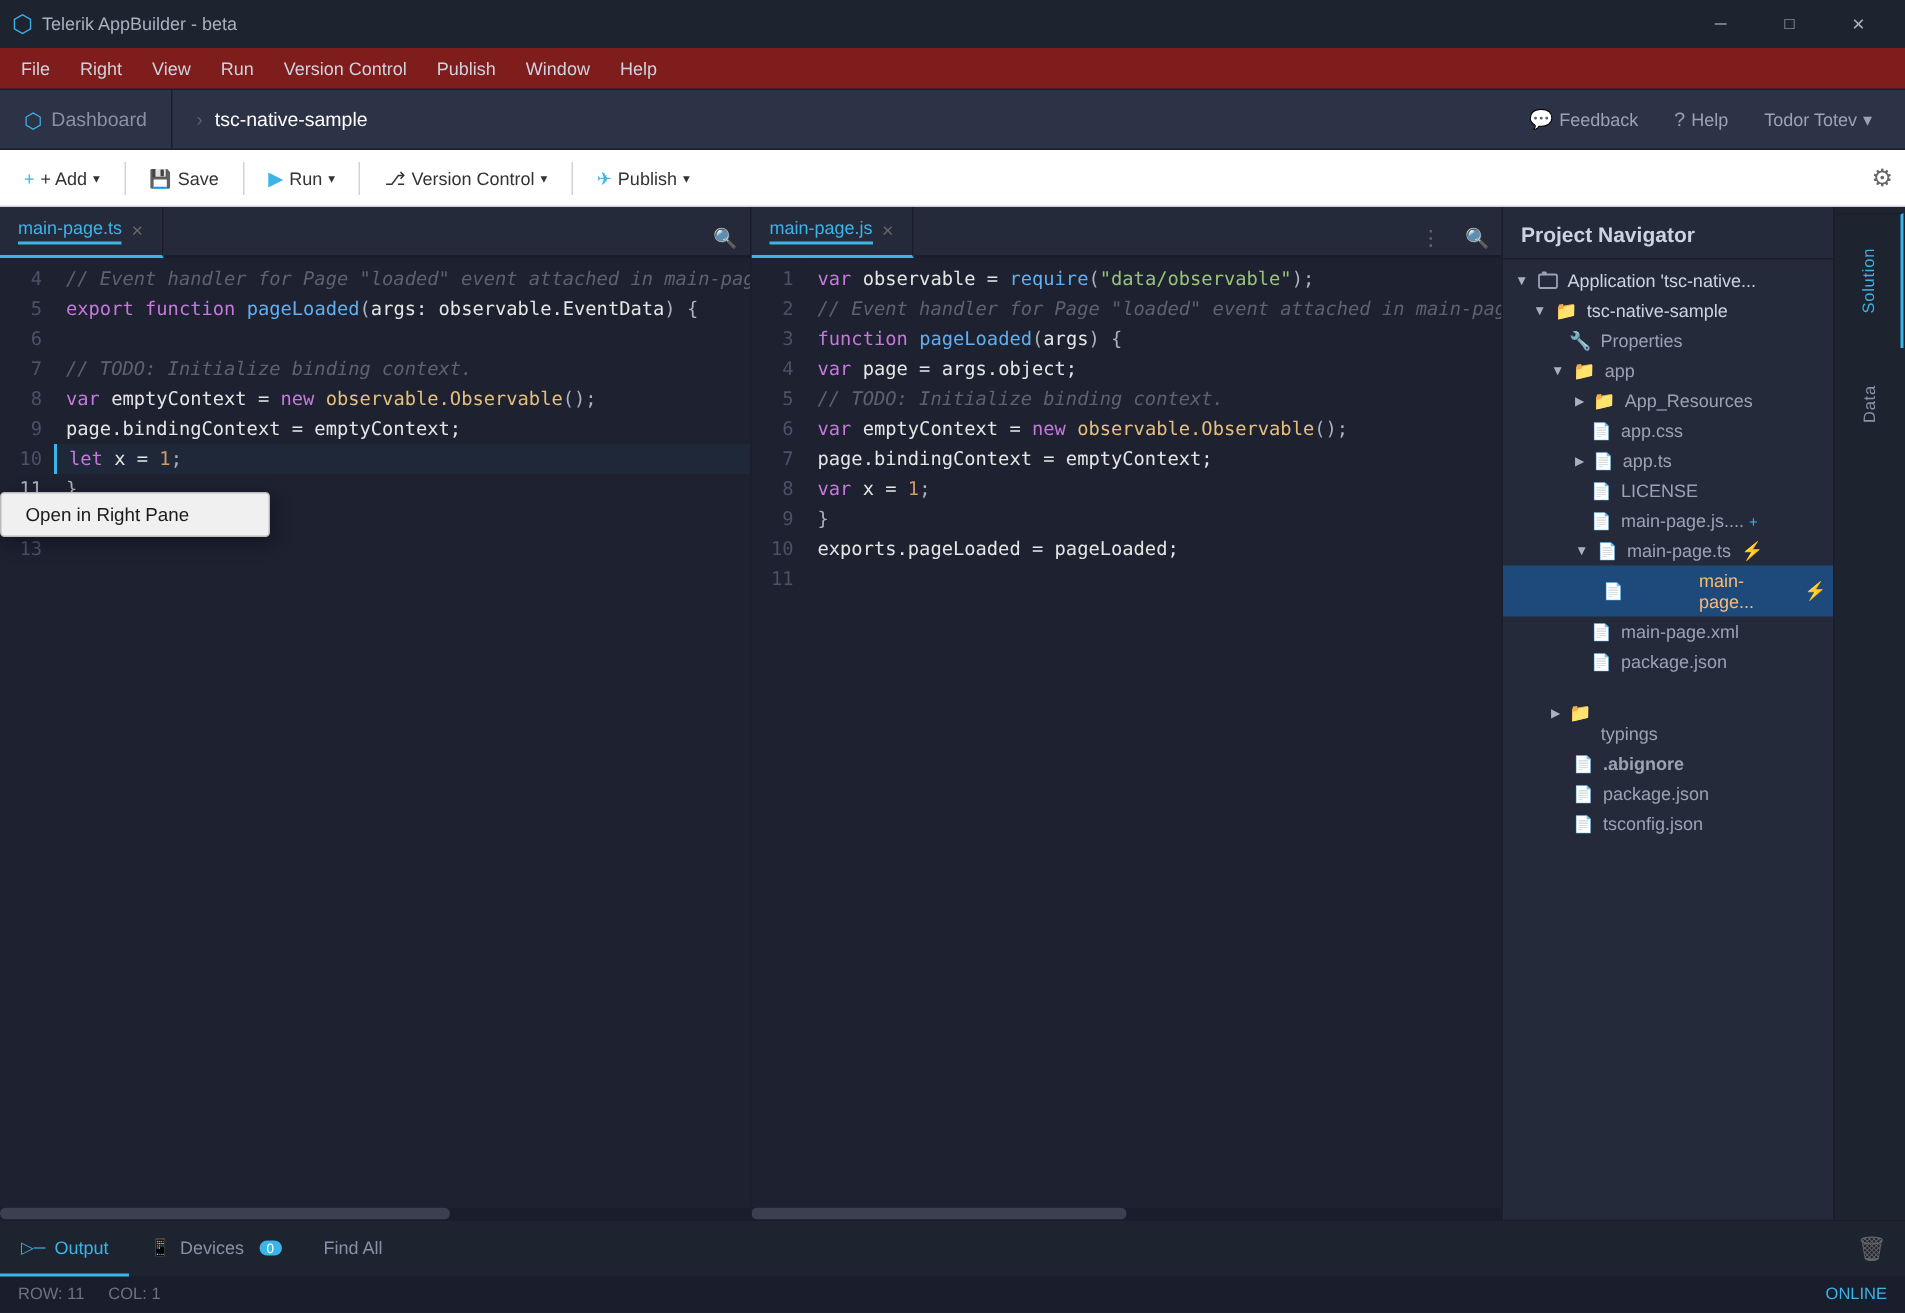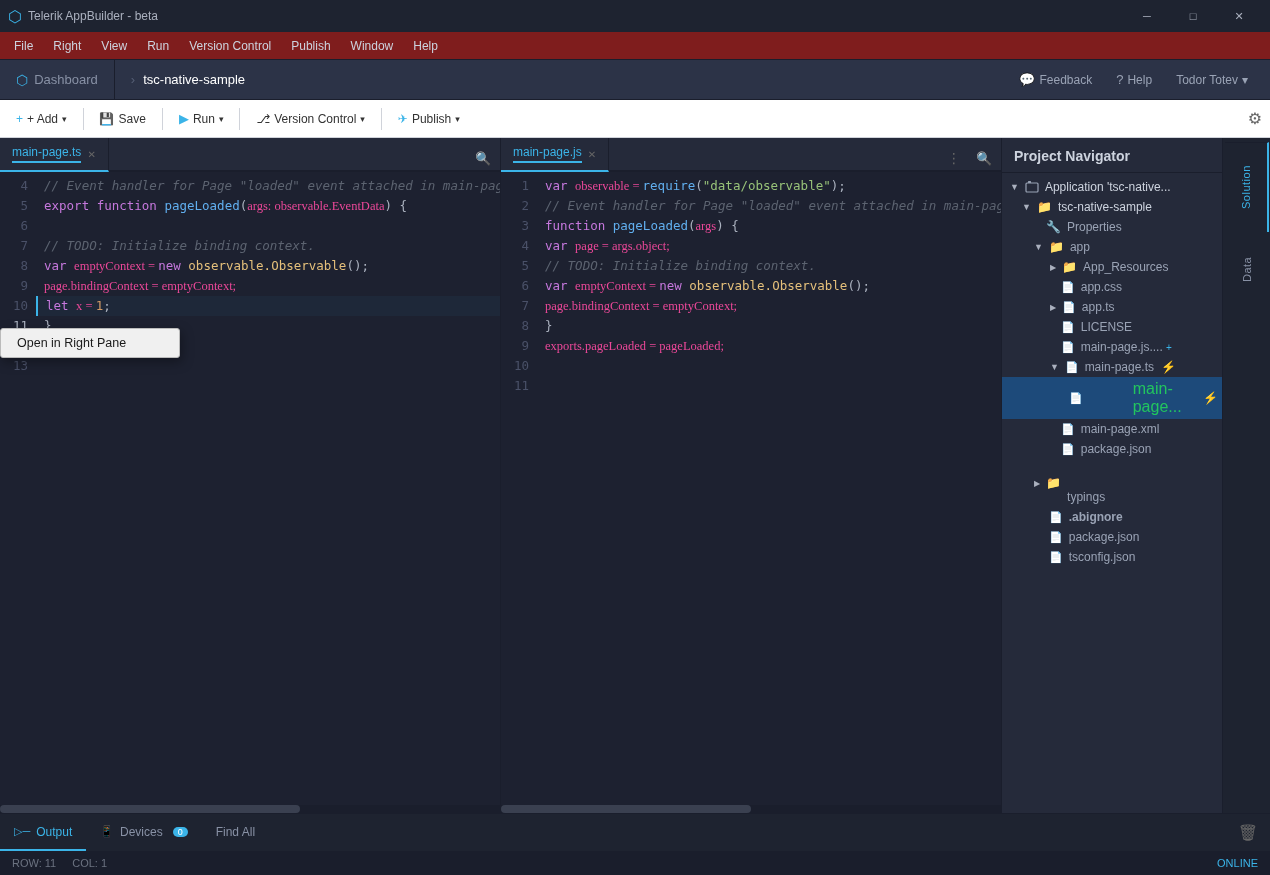--- a/index.html
+++ b/index.html
@@ -182,21 +182,21 @@
       border-left: 2px solid #3bb4e8;
       background: rgba(59, 180, 232, 0.05);
     }
     .kw { color: #c678dd; }
     .fn { color: #61afef; }
     .str { color: #98c379; }
     .cm { color: #5c6370; font-style: italic; }
     .num { color: #d19a66; }
     .cls { color: #e5c07b; }
     .punc { color: #abb2bf; }
-    .plain { color: #ec4899; font-family: Liberation Serif, serif; }
+    .plain { color: #e5e5e5; }
 
     
     #context-menu {
       position: absolute;
       top: 200px;
       left: 0px;
       background: #f0f0f0;
       border: 1px solid #bbb;
       border-radius: 3px;
       box-shadow: 2px 4px 12px rgba(0,0,0,0.3);
@@ -435,20 +435,21 @@
           <div>11</div>
       </div>
       <div style="position:absolute; left:36px; top:0; right:0; padding-top:4px; font-family:Consolas,monospace; font-size:12.5px;">
         <div class="code-line"><span class="kw">var</span> <span class="plain">observable = </span><span class="fn">require</span><span class="punc">(</span><span class="str">"data/observable"</span><span class="punc">);</span></div>
         <div class="code-line"><span class="cm">// Event handler for Page "loaded" event attached in main-page</span></div>
         <div class="code-line"><span class="kw">function</span> <span class="fn">pageLoaded</span><span class="punc">(</span><span class="plain">args</span><span class="punc">) {</span></div>
         <div class="code-line"><span style="color:#abb2bf;">    </span><span class="kw">var</span> <span class="plain">page = args.object;</span></div>
         <div class="code-line"><span style="color:#abb2bf;">    </span><span class="cm">// TODO: Initialize binding context.</span></div>
         <div class="code-line"><span style="color:#abb2bf;">    </span><span class="kw">var</span> <span class="plain">emptyContext = </span><span class="kw">new</span> <span class="cls">observable.Observable</span><span class="punc">();</span></div>
         <div class="code-line"><span style="color:#abb2bf;">    </span><span class="plain">page.bindingContext = emptyContext;</span></div>
+        <div class="code-line"><span style="color:#abb2bf;">    </span><span class="kw">var</span> <span class="plain">x = </span><span class="num">1</span><span class="punc">;</span></div>
         <div class="code-line"><span class="punc">}</span></div>
         <div class="code-line"><span class="plain">exports.pageLoaded = pageLoaded;</span></div>
       </div>
     </div>
     <div class="scrollbar-track" style="height:8px;">
         <div class="scrollbar-thumb" style="width:50%;"></div>
       </div>
   </div>
 
   <div style="width:268px; display:flex; background:#252a3a;">
@@ -513,21 +514,21 @@
 
         <div class="tree-item indent3" style="padding-left:48px;">
           <span class="chevron" style="color:#aab0be;">▼</span>
           <span style="color:#3bb4e8; font-size:11px; margin:0 3px;">📄</span>
           <span style="font-size:12px;">main-page.ts</span>
           <span style="color:#c0c; font-size:12px; margin-left:4px;">⚡</span>
         </div>
 
         <div class="tree-item indent4 highlighted" style="padding-left:64px; background:#1d4a7a;">
           <span style="color:#3bb4e8; font-size:11px; margin:0 3px;">📄</span>
-          <span style="font-size:16px; color:#22c55e;padding-left:44px;">main-page...</span>
+          <span style="font-size:12px; color:#fdba74;padding-left:44px;">main-page...</span>
           <span style="color:#9b59b6; font-size:12px; margin-left:4px;">⚡</span>
         </div>
 
         <div class="tree-item indent3" style="padding-left:56px;">
           <span style="color:#ef9a9a; font-size:11px; margin:0 3px;">📄</span>
           <span style="font-size:12px;">main-page.xml</span>
         </div>
 
         <div class="tree-item indent3" style="padding-left:56px;">
           <span style="color:#aed581; font-size:11px; margin:0 3px;">📄</span>

